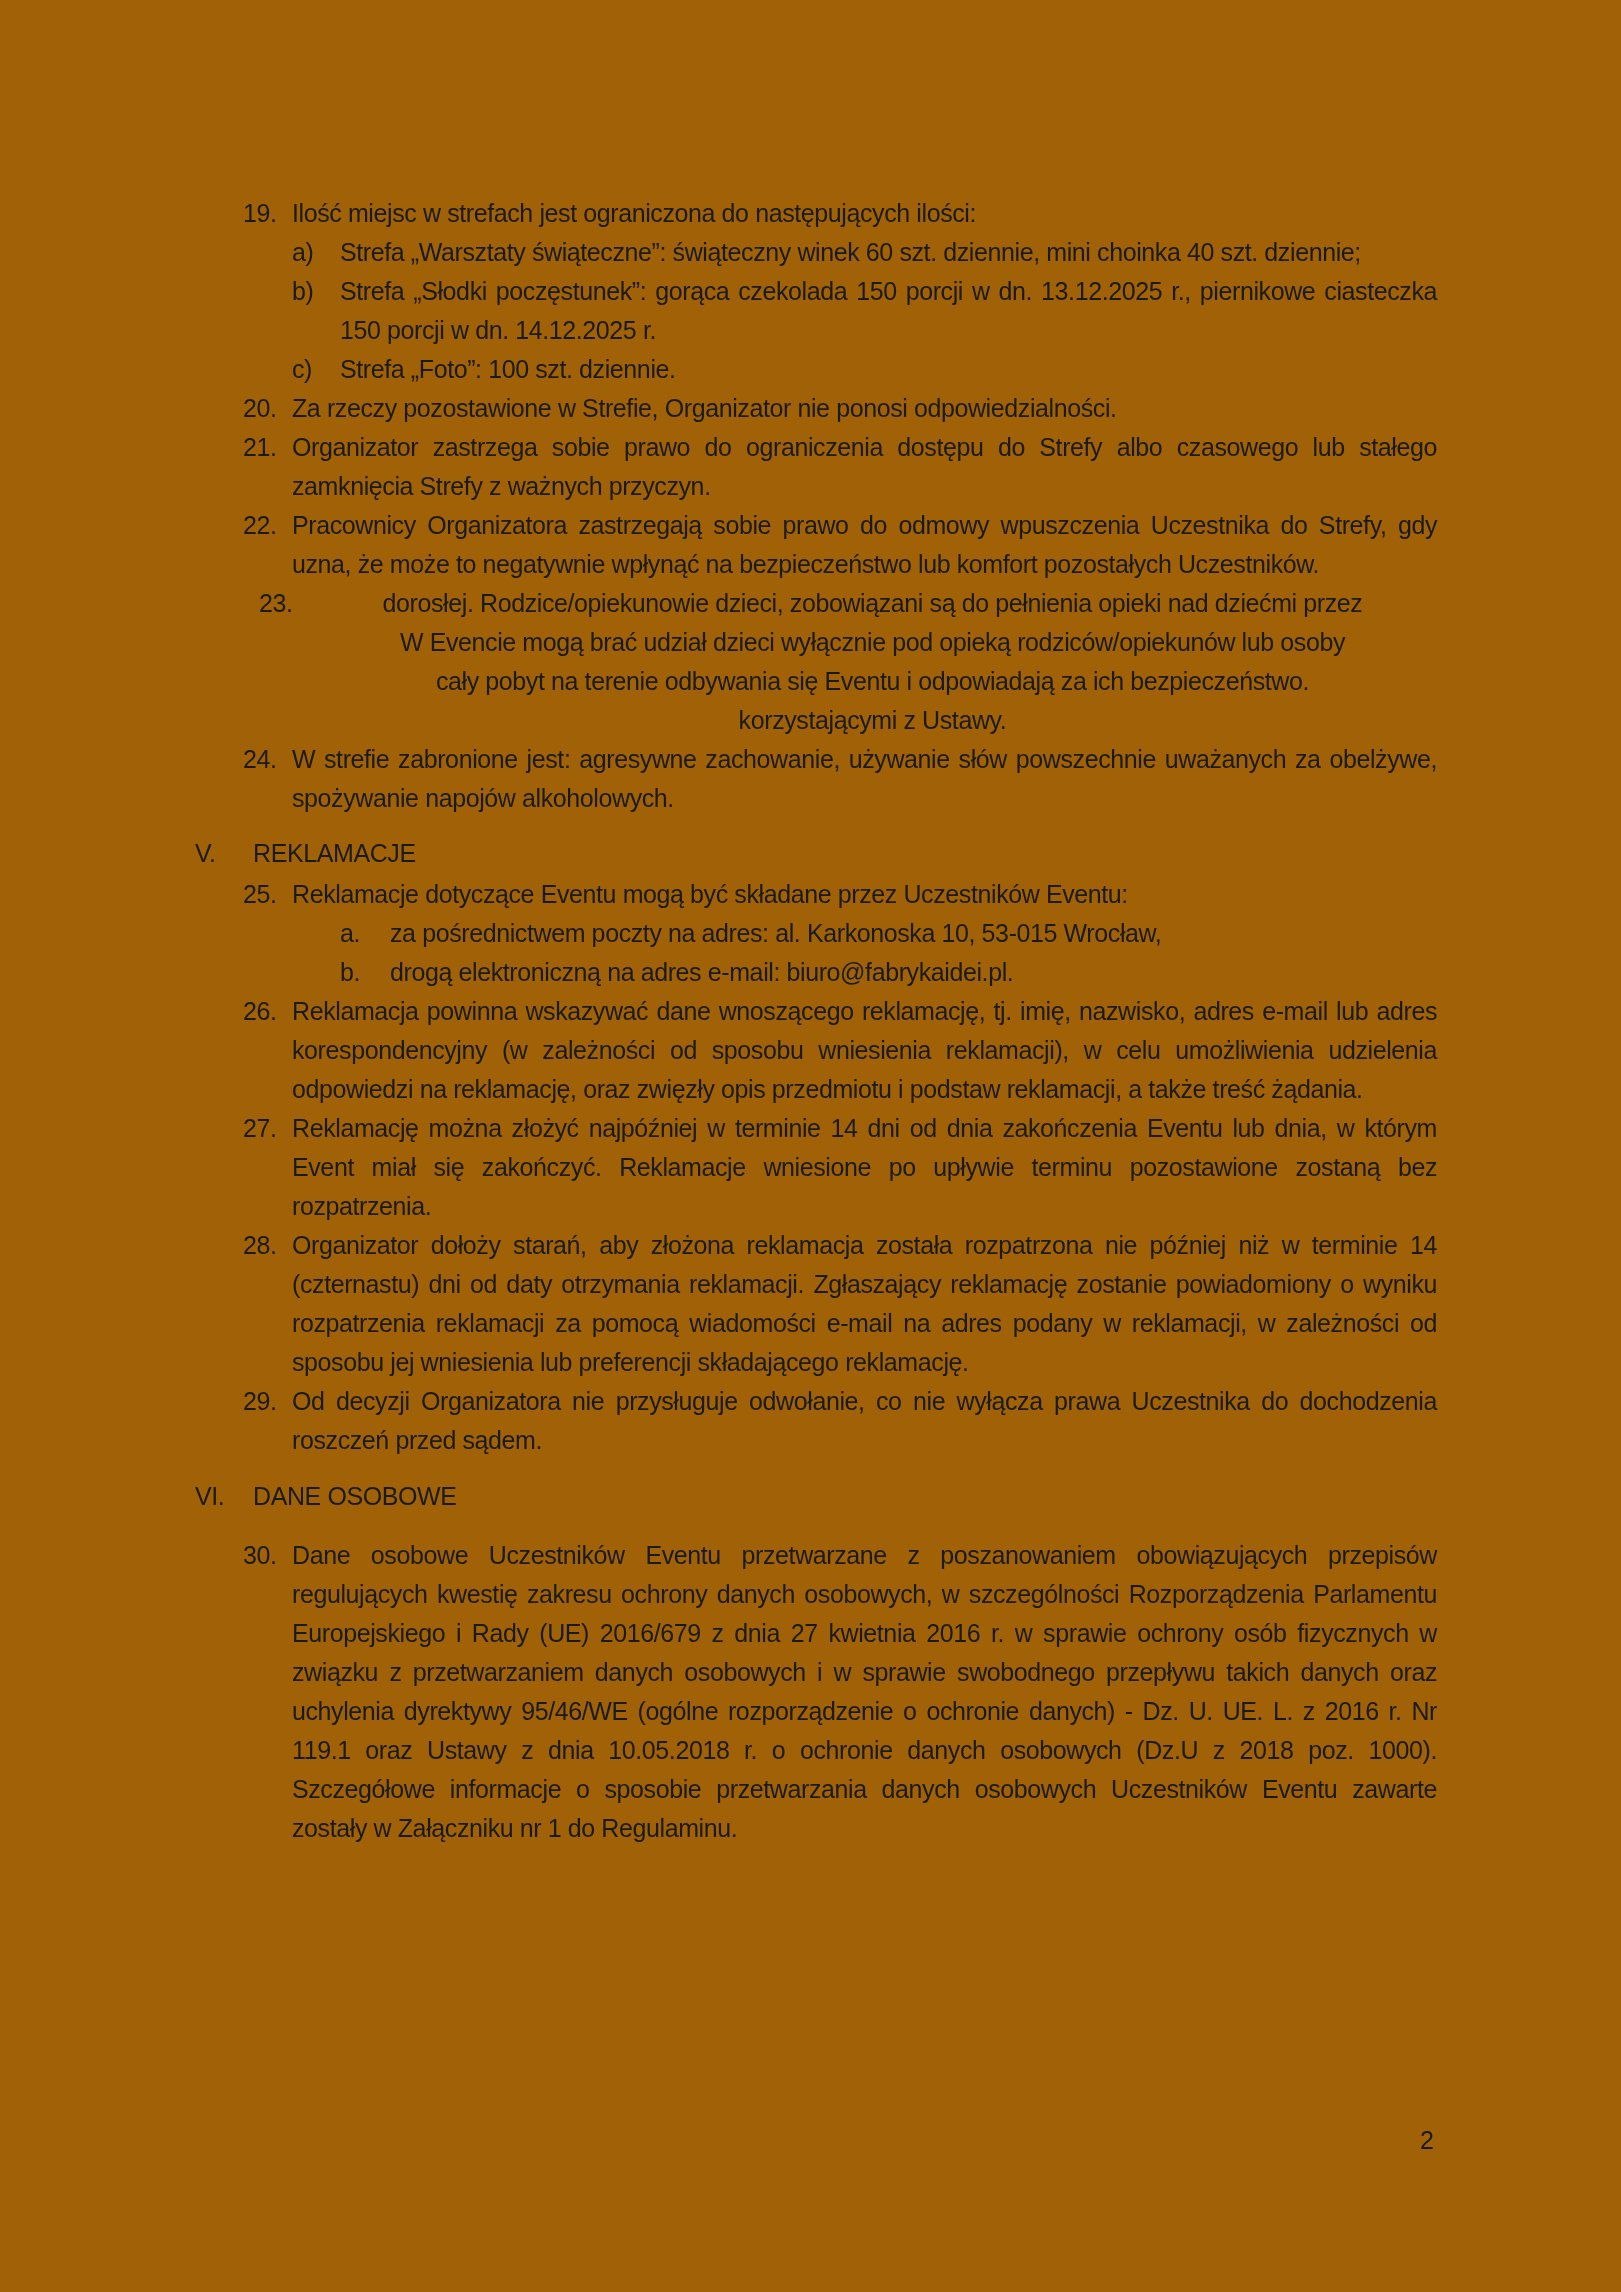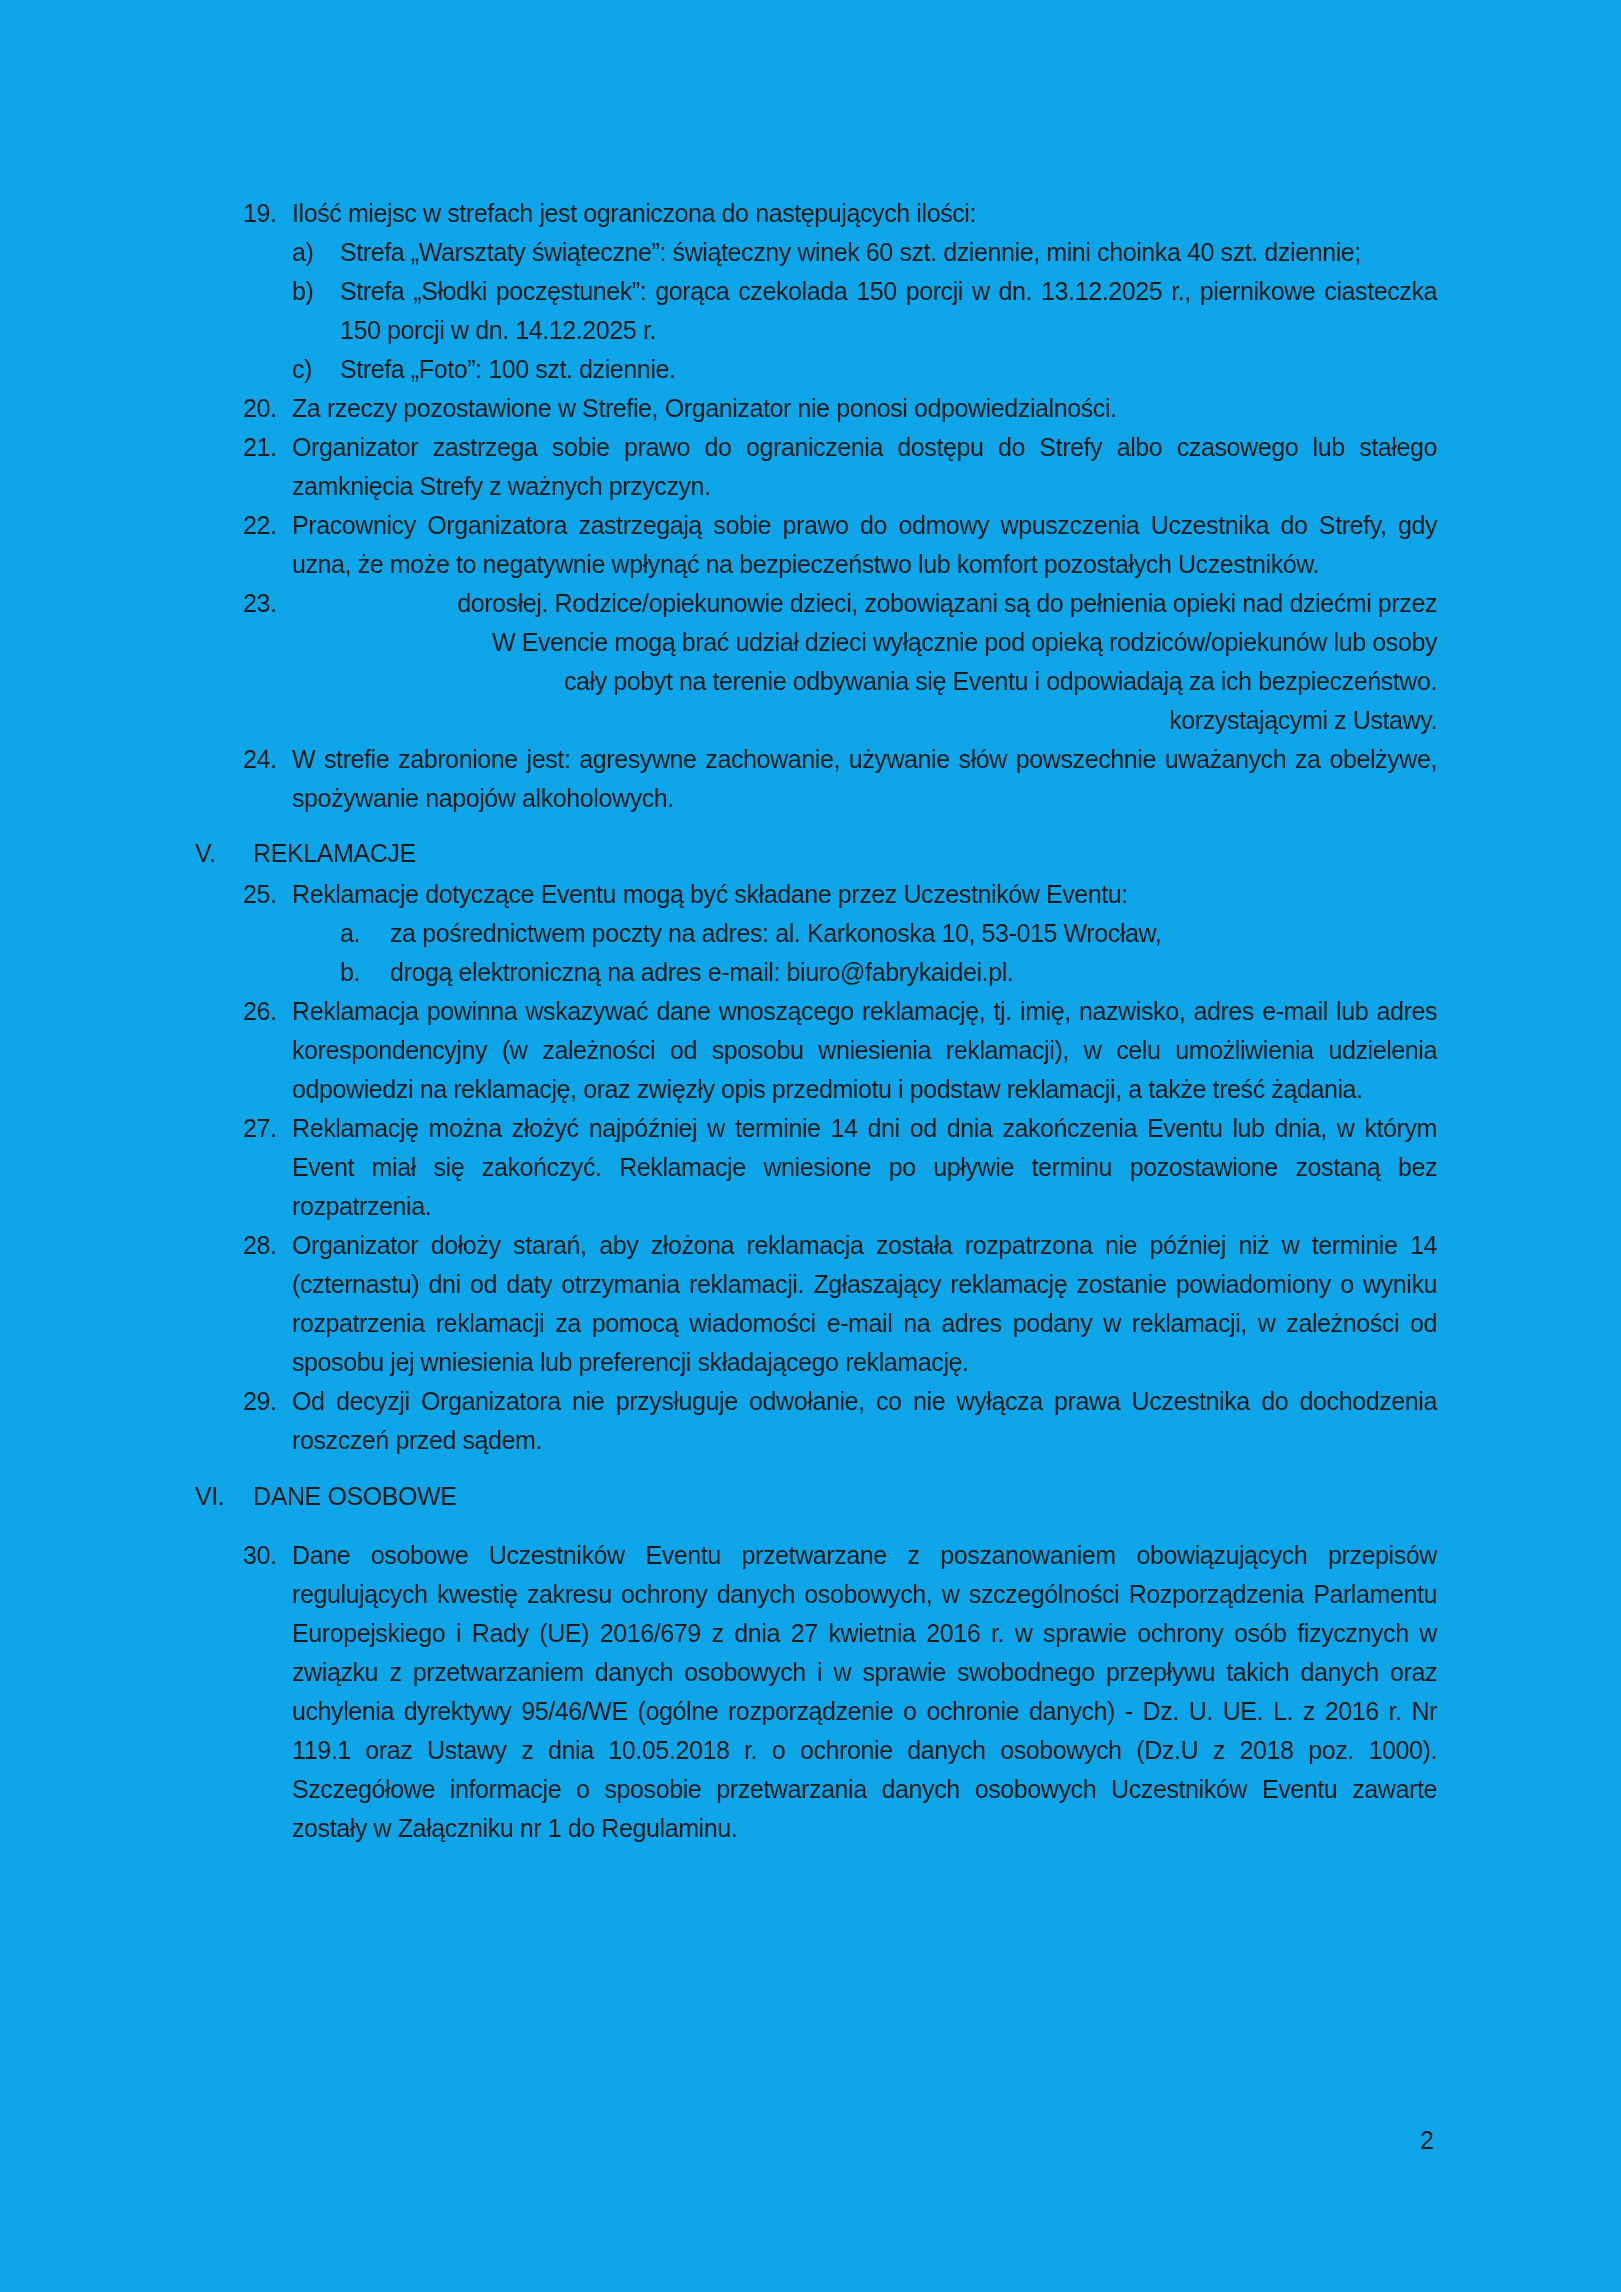--- a/index.html
+++ b/index.html
@@ -1,27 +1,27 @@
 <!DOCTYPE html>
 <html><head>
 <meta charset="utf-8">
 <style>
   html, body { margin: 0; padding: 0; background: #ffffff; }
   body {
     width: 1621px; height: 2293px; position: relative; overflow: hidden;
     font-family: "Liberation Sans", sans-serif; color: #1a1a1a;
   }
-  .page { position: absolute; left: 0; top: 0; width: 1621px; height: 2293px; background: #0ea5e9; }
+  .page { position: absolute; left: 0; top: 0; width: 1621px; height: 2293px; background: #a16207; }
   .content {
     position: absolute; left: 243px; top: 194px; width: 1194px;
     font-size: 25px; line-height: 39px; letter-spacing: -0.4px;
   }
   .item { position: relative; padding-left: 49px; text-align: justify; }
   .item .num { position: absolute; left: 0; top: 0; }
-  .item.ragged { text-align: right; }
+  .item.ragged { text-align: center; margin-left: 16px; }
   .sublist { margin: 0; }
   .sub { position: relative; padding-left: 97px; text-align: justify; }
   .sub .lbl { position: absolute; left: 49px; top: 0; }
   .sub2 { position: relative; padding-left: 147px; }
   .sub2 .lbl { position: absolute; left: 97px; top: 0; }
   .heading {
     position: relative; margin-left: -48px; padding-left: 58px;
     margin-top: 17.6px; margin-bottom: 2px;
   }
   .heading .hnum { position: absolute; left: 0; top: 0; }

